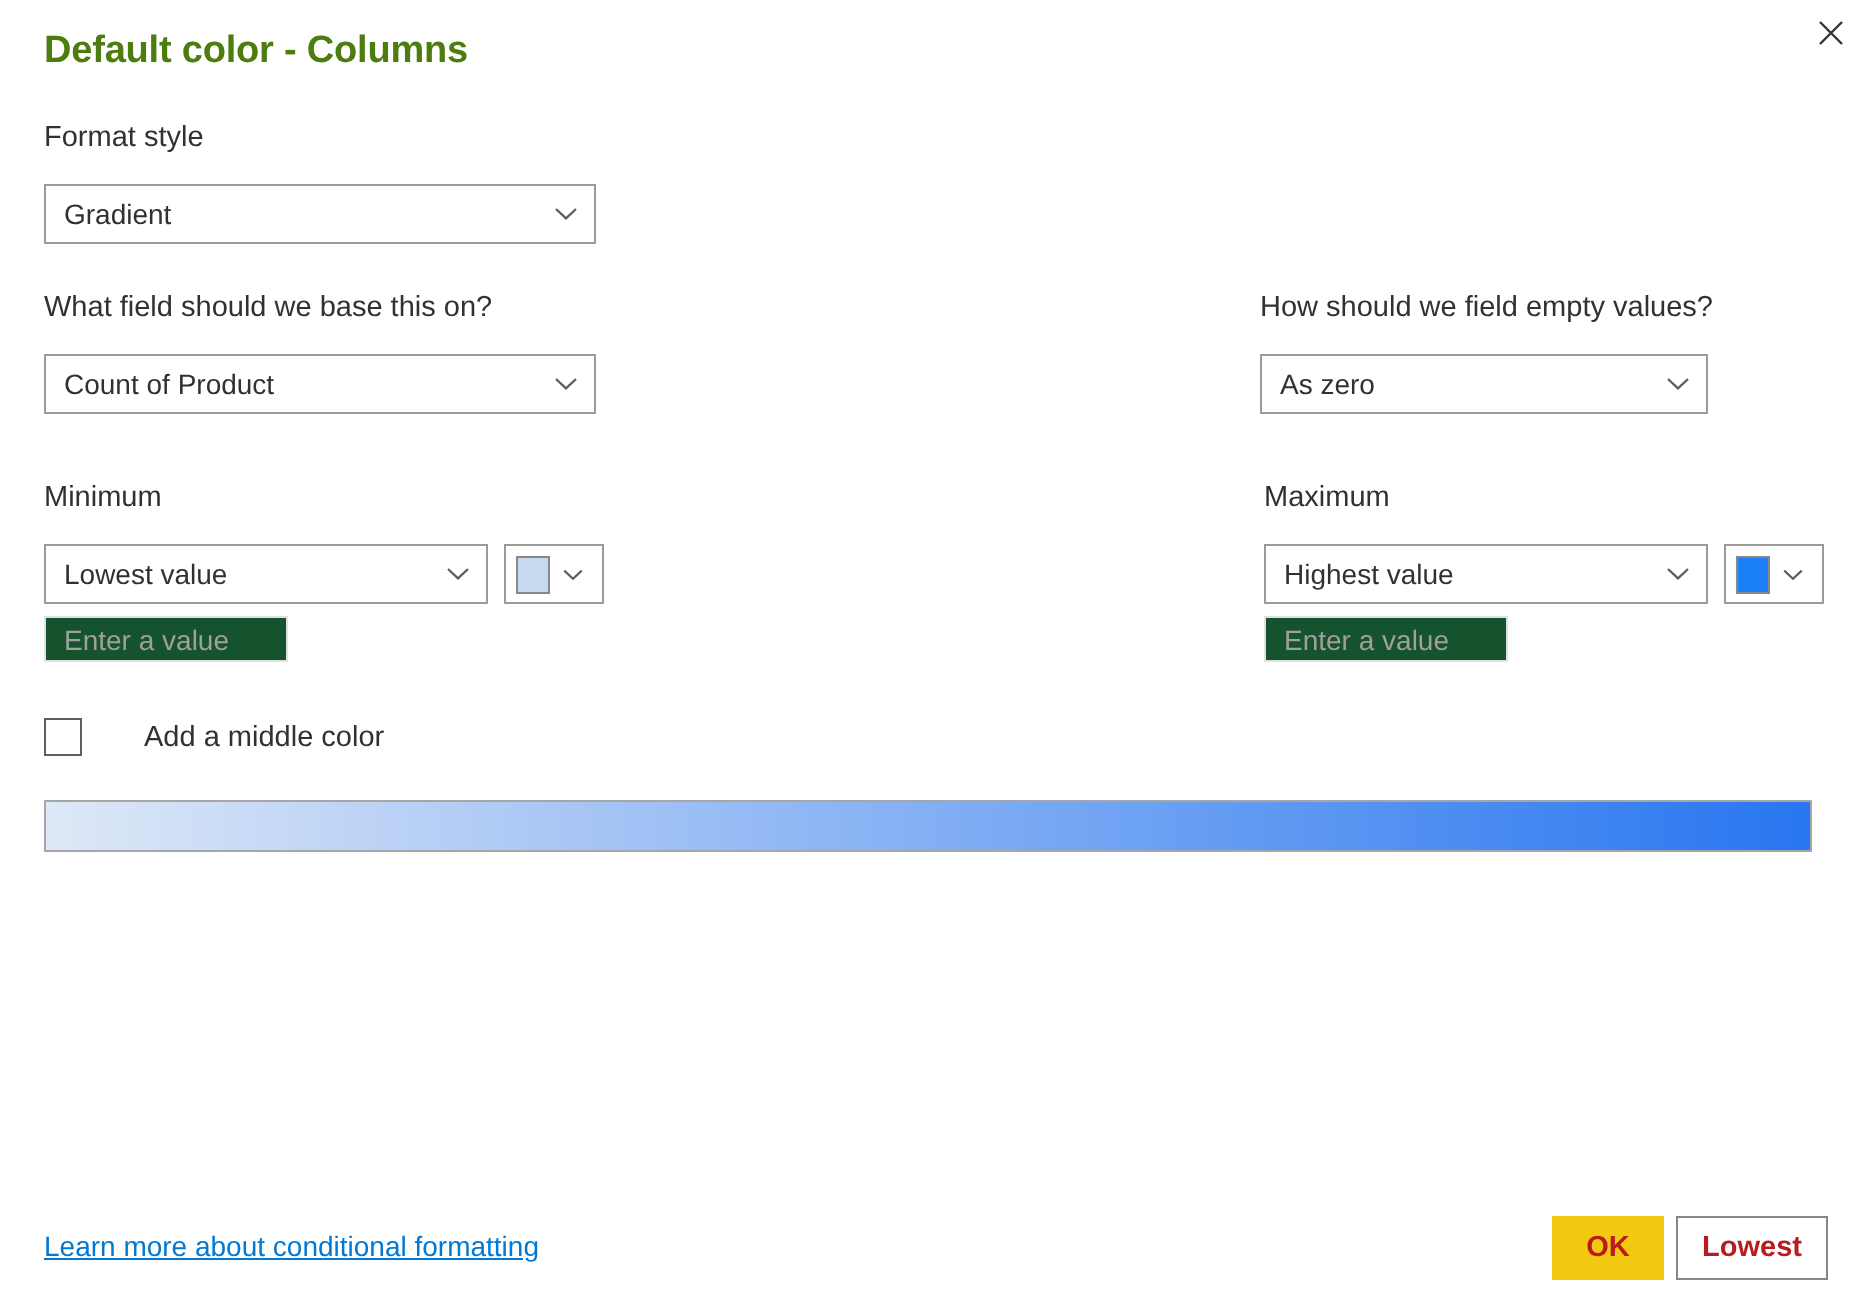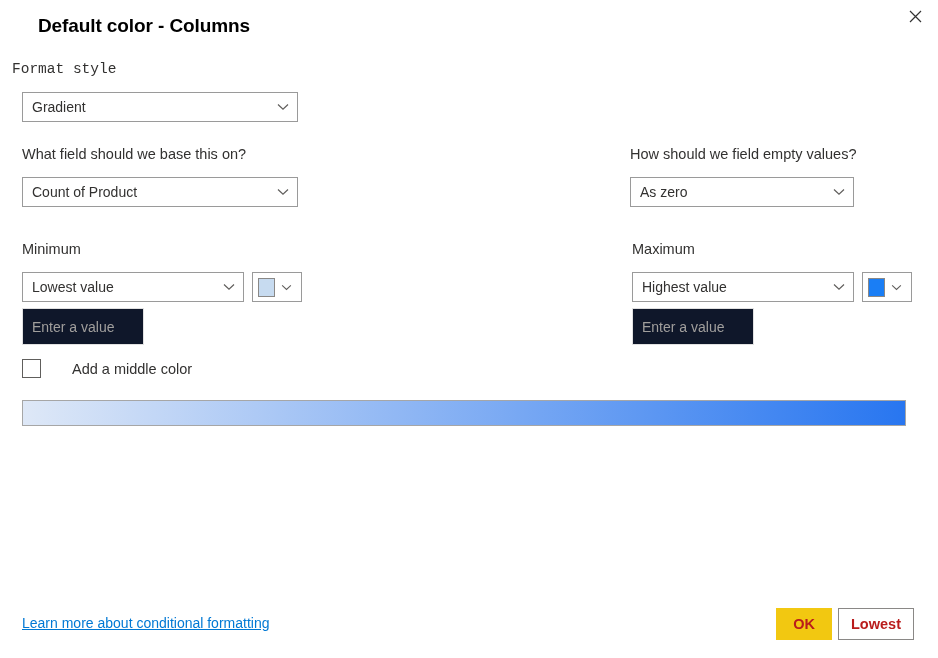--- a/index.html
+++ b/index.html
@@ -27,25 +27,25 @@
     background: transparent;
     border: none;
     cursor: pointer;
     padding: 0;
   }
   .close-btn svg { display: block; }
 
   
   .dlg-title {
     position: absolute;
-    left: 38px; top: 15px;
+    left: 22px; top: 15px;
     font-size: 19px;
     font-weight: 600;
     letter-spacing: -0.1px;
-    color: #000000;
+    color: #4d7c0f;
     white-space: nowrap;
   }
 
   
   .field-label {
     font-size: 14.5px;
     color: #323130;
     white-space: nowrap;
     line-height: 18px;
   }
@@ -73,23 +73,23 @@
     flex: 0 0 auto;
     width: 28px;
     display: flex;
     align-items: center;
     justify-content: center;
   }
   .chev svg { display: block; }
 
   
   .val-input {
-    height: 37px;
+    height: 23px;
     border: 1px solid #e1e1e1;
-    background: #0f172a;
+    background: #14532d;
     font-family: "Liberation Sans", sans-serif;
     font-size: 14px;
     color: #a19f9d;
     padding: 0 9px;
     width: 100%;
     outline: none;
   }
   .val-input::placeholder { color: #a19f9d; opacity: 1; }
 
   
@@ -169,21 +169,21 @@
     border-color: #f2c811;
   }
   .btn-cancel {
     left: 838px; top: 608px;
     width: 76px;
     background: #ffffff;
     border-color: #8a8886;
   }
 
   
-  #lbl-format-style  { position:absolute; left:12px; top:60px;font-family:Liberation Mono, monospace; }
+  #lbl-format-style  { position:absolute; left:22px; top:60px; }
   #combo-format-style{ position:absolute; left:22px; top:92px; width:276px; }
 
   #lbl-base-field    { position:absolute; left:22px; top:145px; }
   #combo-base-field  { position:absolute; left:22px; top:177px; width:276px; }
 
   #lbl-empty-values  { position:absolute; left:630px; top:145px; }
   #combo-empty-values{ position:absolute; left:630px; top:177px; width:224px; }
 
   #lbl-minimum       { position:absolute; left:22px; top:240px; }
   #combo-min-rule    { position:absolute; left:22px; top:272px; width:222px; }

